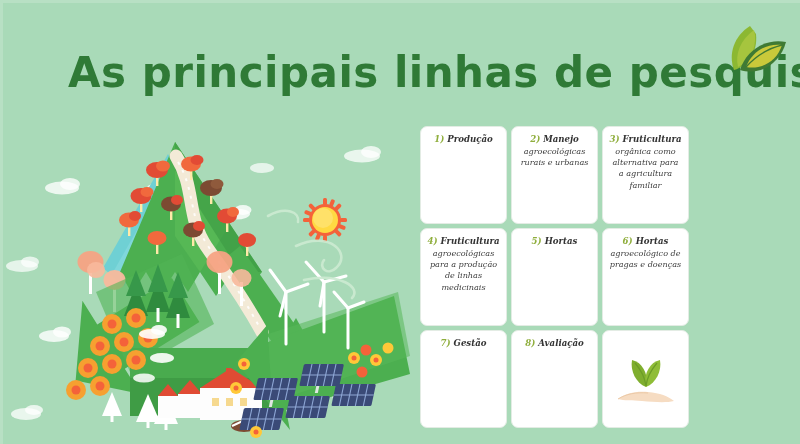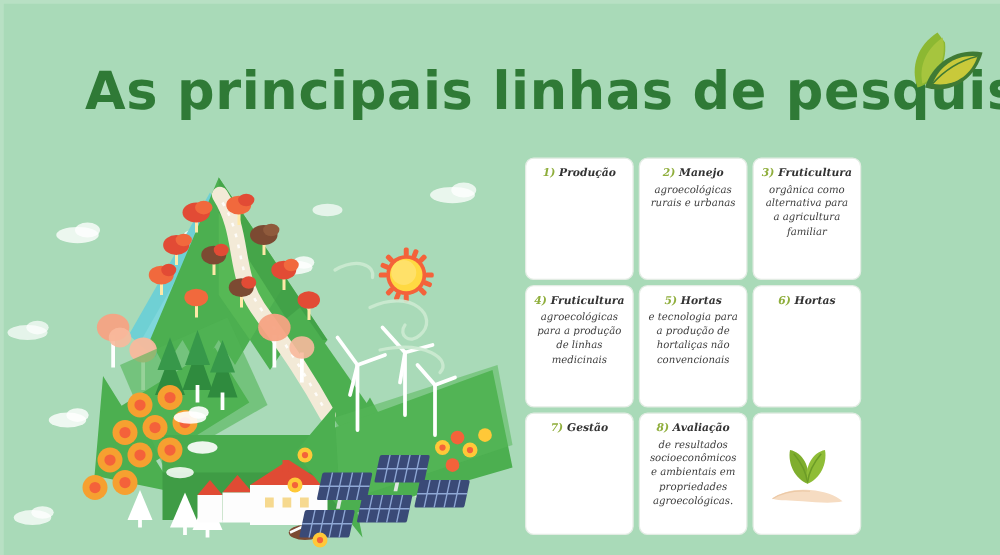--- a/index.html
+++ b/index.html
@@ -531,40 +531,39 @@
     <div class="card">
       <div class="card-text">
         <span class="card-head"><span class="card-num">4)</span> <span class="card-title">Fruticultura</span></span>
         <span class="card-body">agroecológicas para a produção de linhas medicinais</span>
       </div>
     </div>
 
     <div class="card">
       <div class="card-text">
         <span class="card-head"><span class="card-num">5)</span> <span class="card-title">Hortas</span></span>
-        <span class="card-body">e tecnologia para a produção de hortaliças não convencionais</span>
       </div>
     </div>
 
     <div class="card">
       <div class="card-text">
         <span class="card-head"><span class="card-num">6)</span> <span class="card-title">Hortas</span></span>
+        <span class="card-body">agroecológico de pragas e doenças</span>
       </div>
     </div>
 
     <div class="card">
       <div class="card-text">
         <span class="card-head"><span class="card-num">7)</span> <span class="card-title">Gestão</span></span>
       </div>
     </div>
 
     <div class="card">
       <div class="card-text">
         <span class="card-head"><span class="card-num">8)</span> <span class="card-title">Avaliação</span></span>
-        <span class="card-body">de resultados socioeconômicos e ambientais em propriedades agroecológicas.</span>
       </div>
     </div>
 
     <div class="card" id="card-logo">
       <div id="logo-svg">
         <svg viewBox="0 0 72 60" width="72" height="60" xmlns="http://www.w3.org/2000/svg">
           <path d="M36 38 C26 34, 20 22, 22 11 C32 13, 38 24, 37 37 Z" fill="#7fae2e"></path>
           <path d="M36 38 C46 34, 52 22, 50 11 C40 13, 34 24, 35 37 Z" fill="#8fbd37"></path>
           <path d="M25 14 C31 21, 35 29, 36 37" stroke="#6c9c27" stroke-width="1.2" fill="none"></path>
           <path d="M47 14 C41 21, 37 29, 36 37" stroke="#6c9c27" stroke-width="1.2" fill="none"></path>

